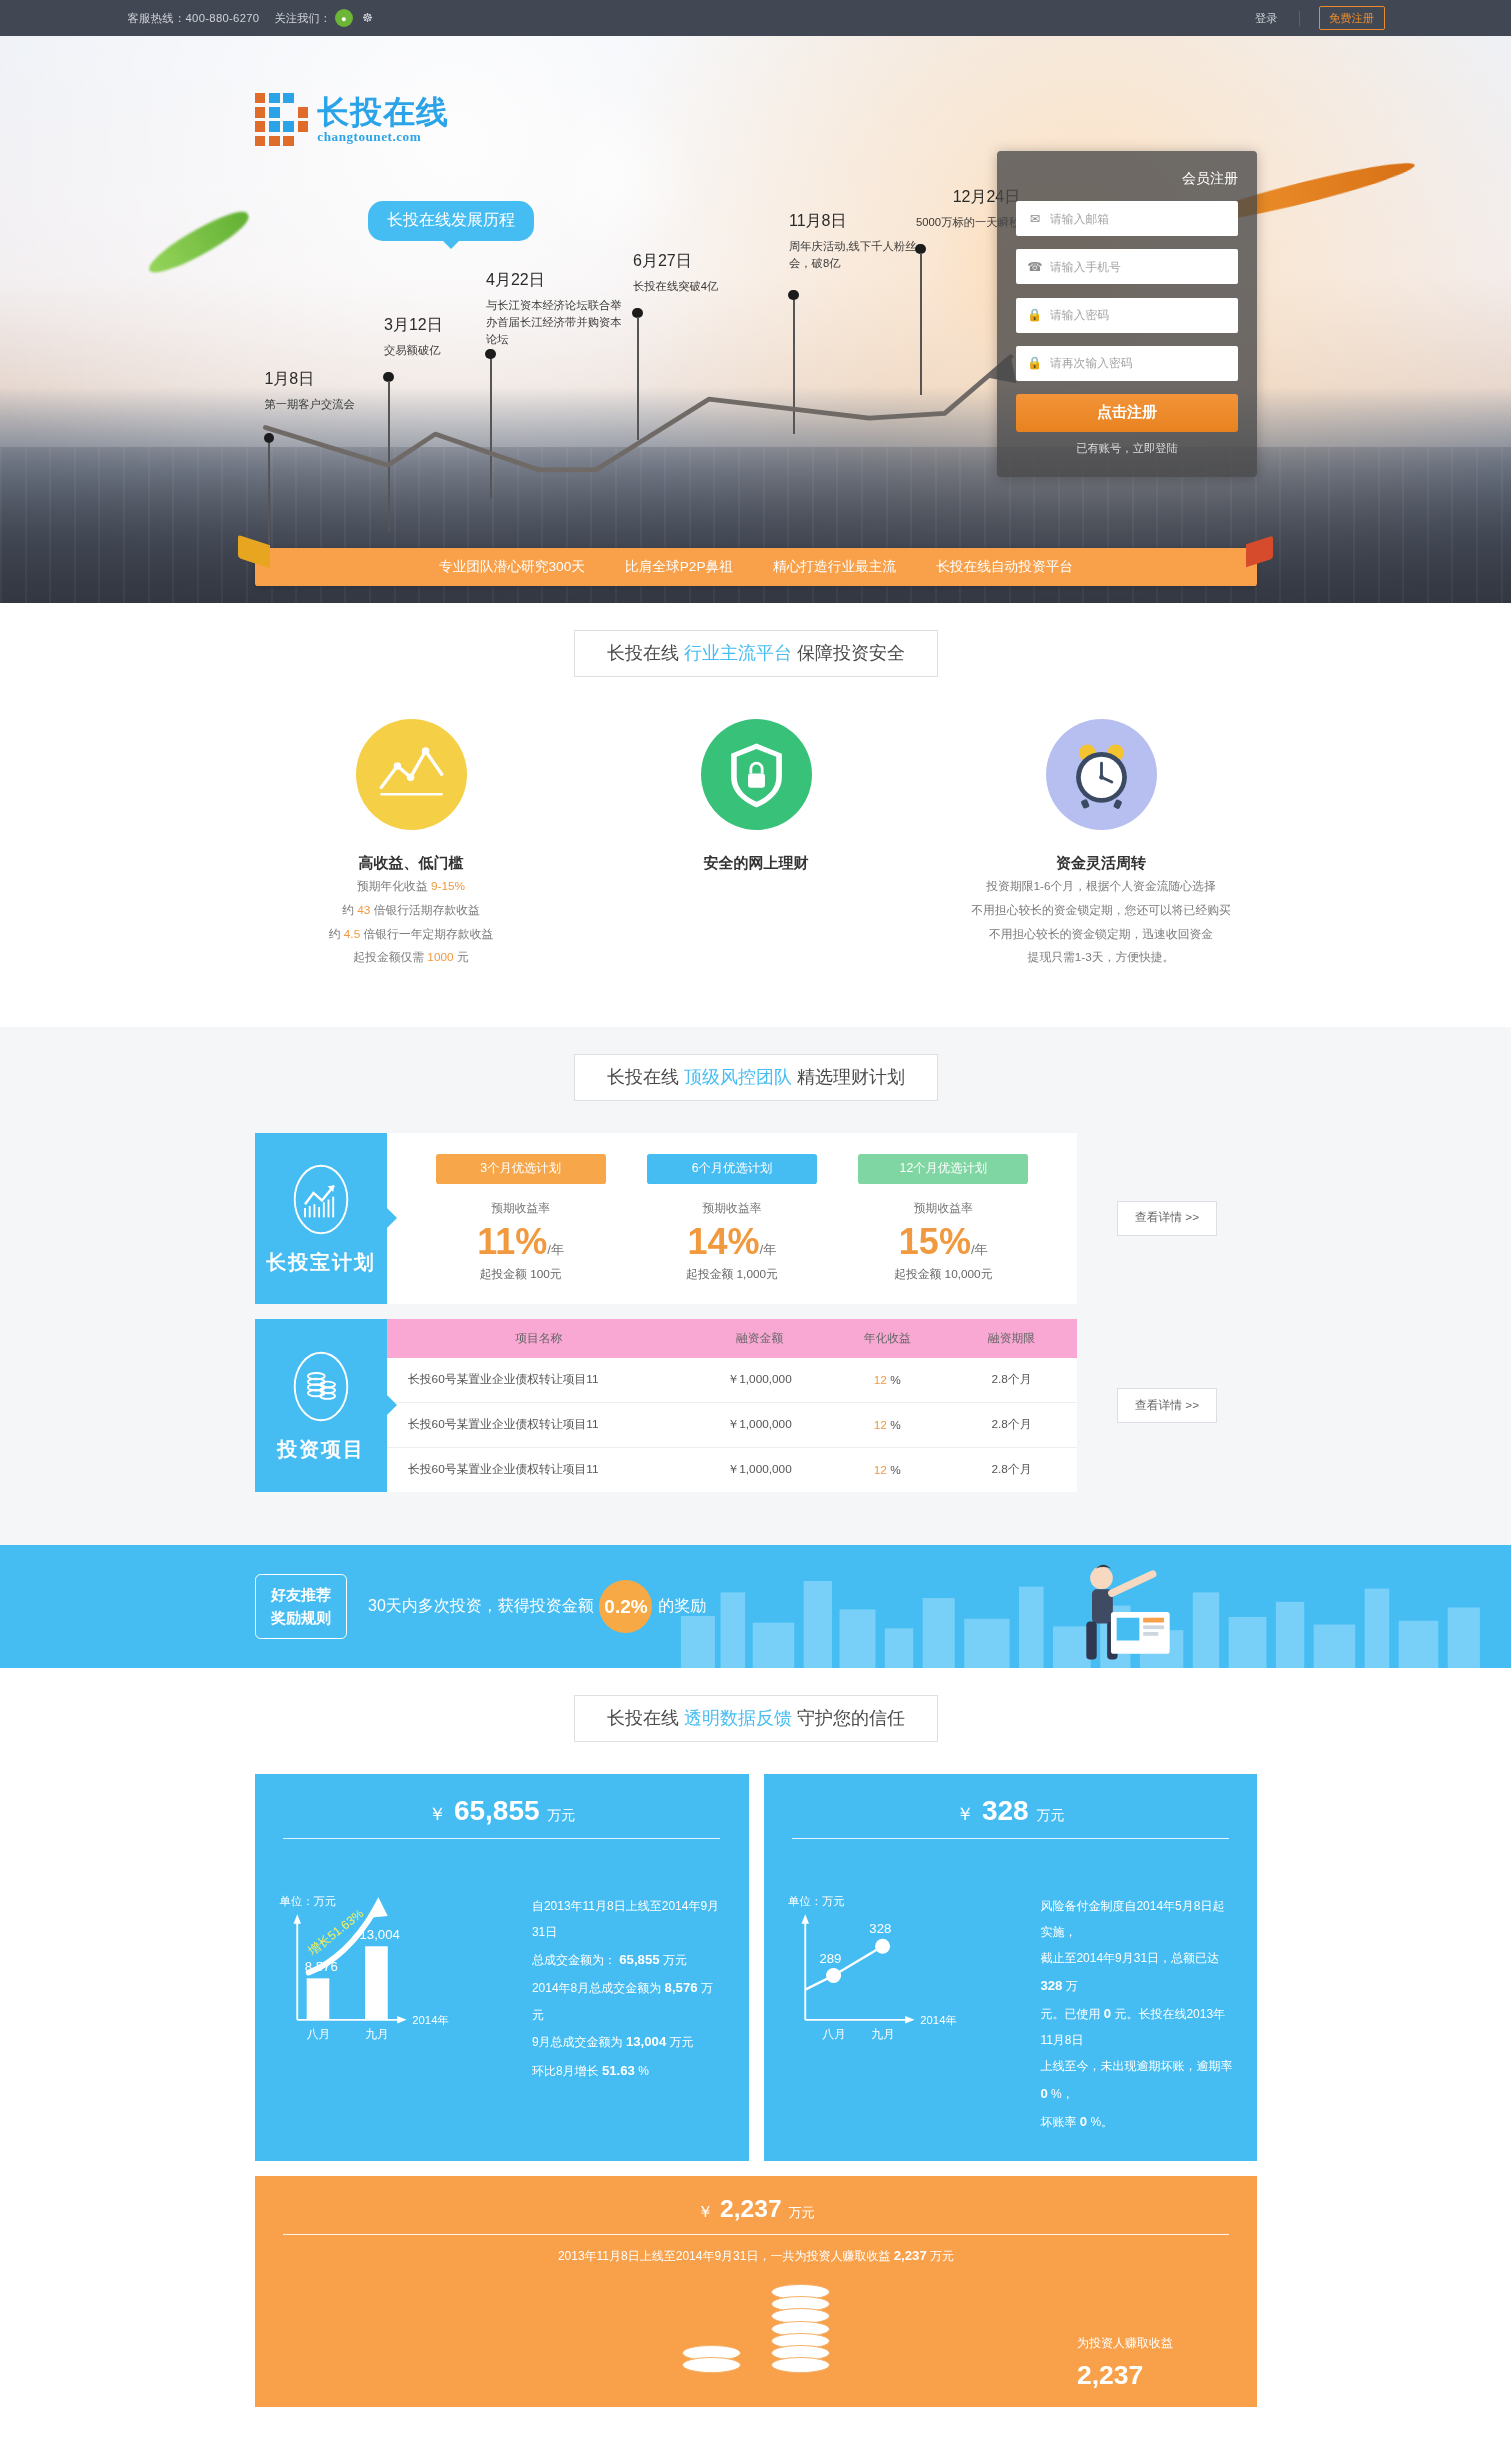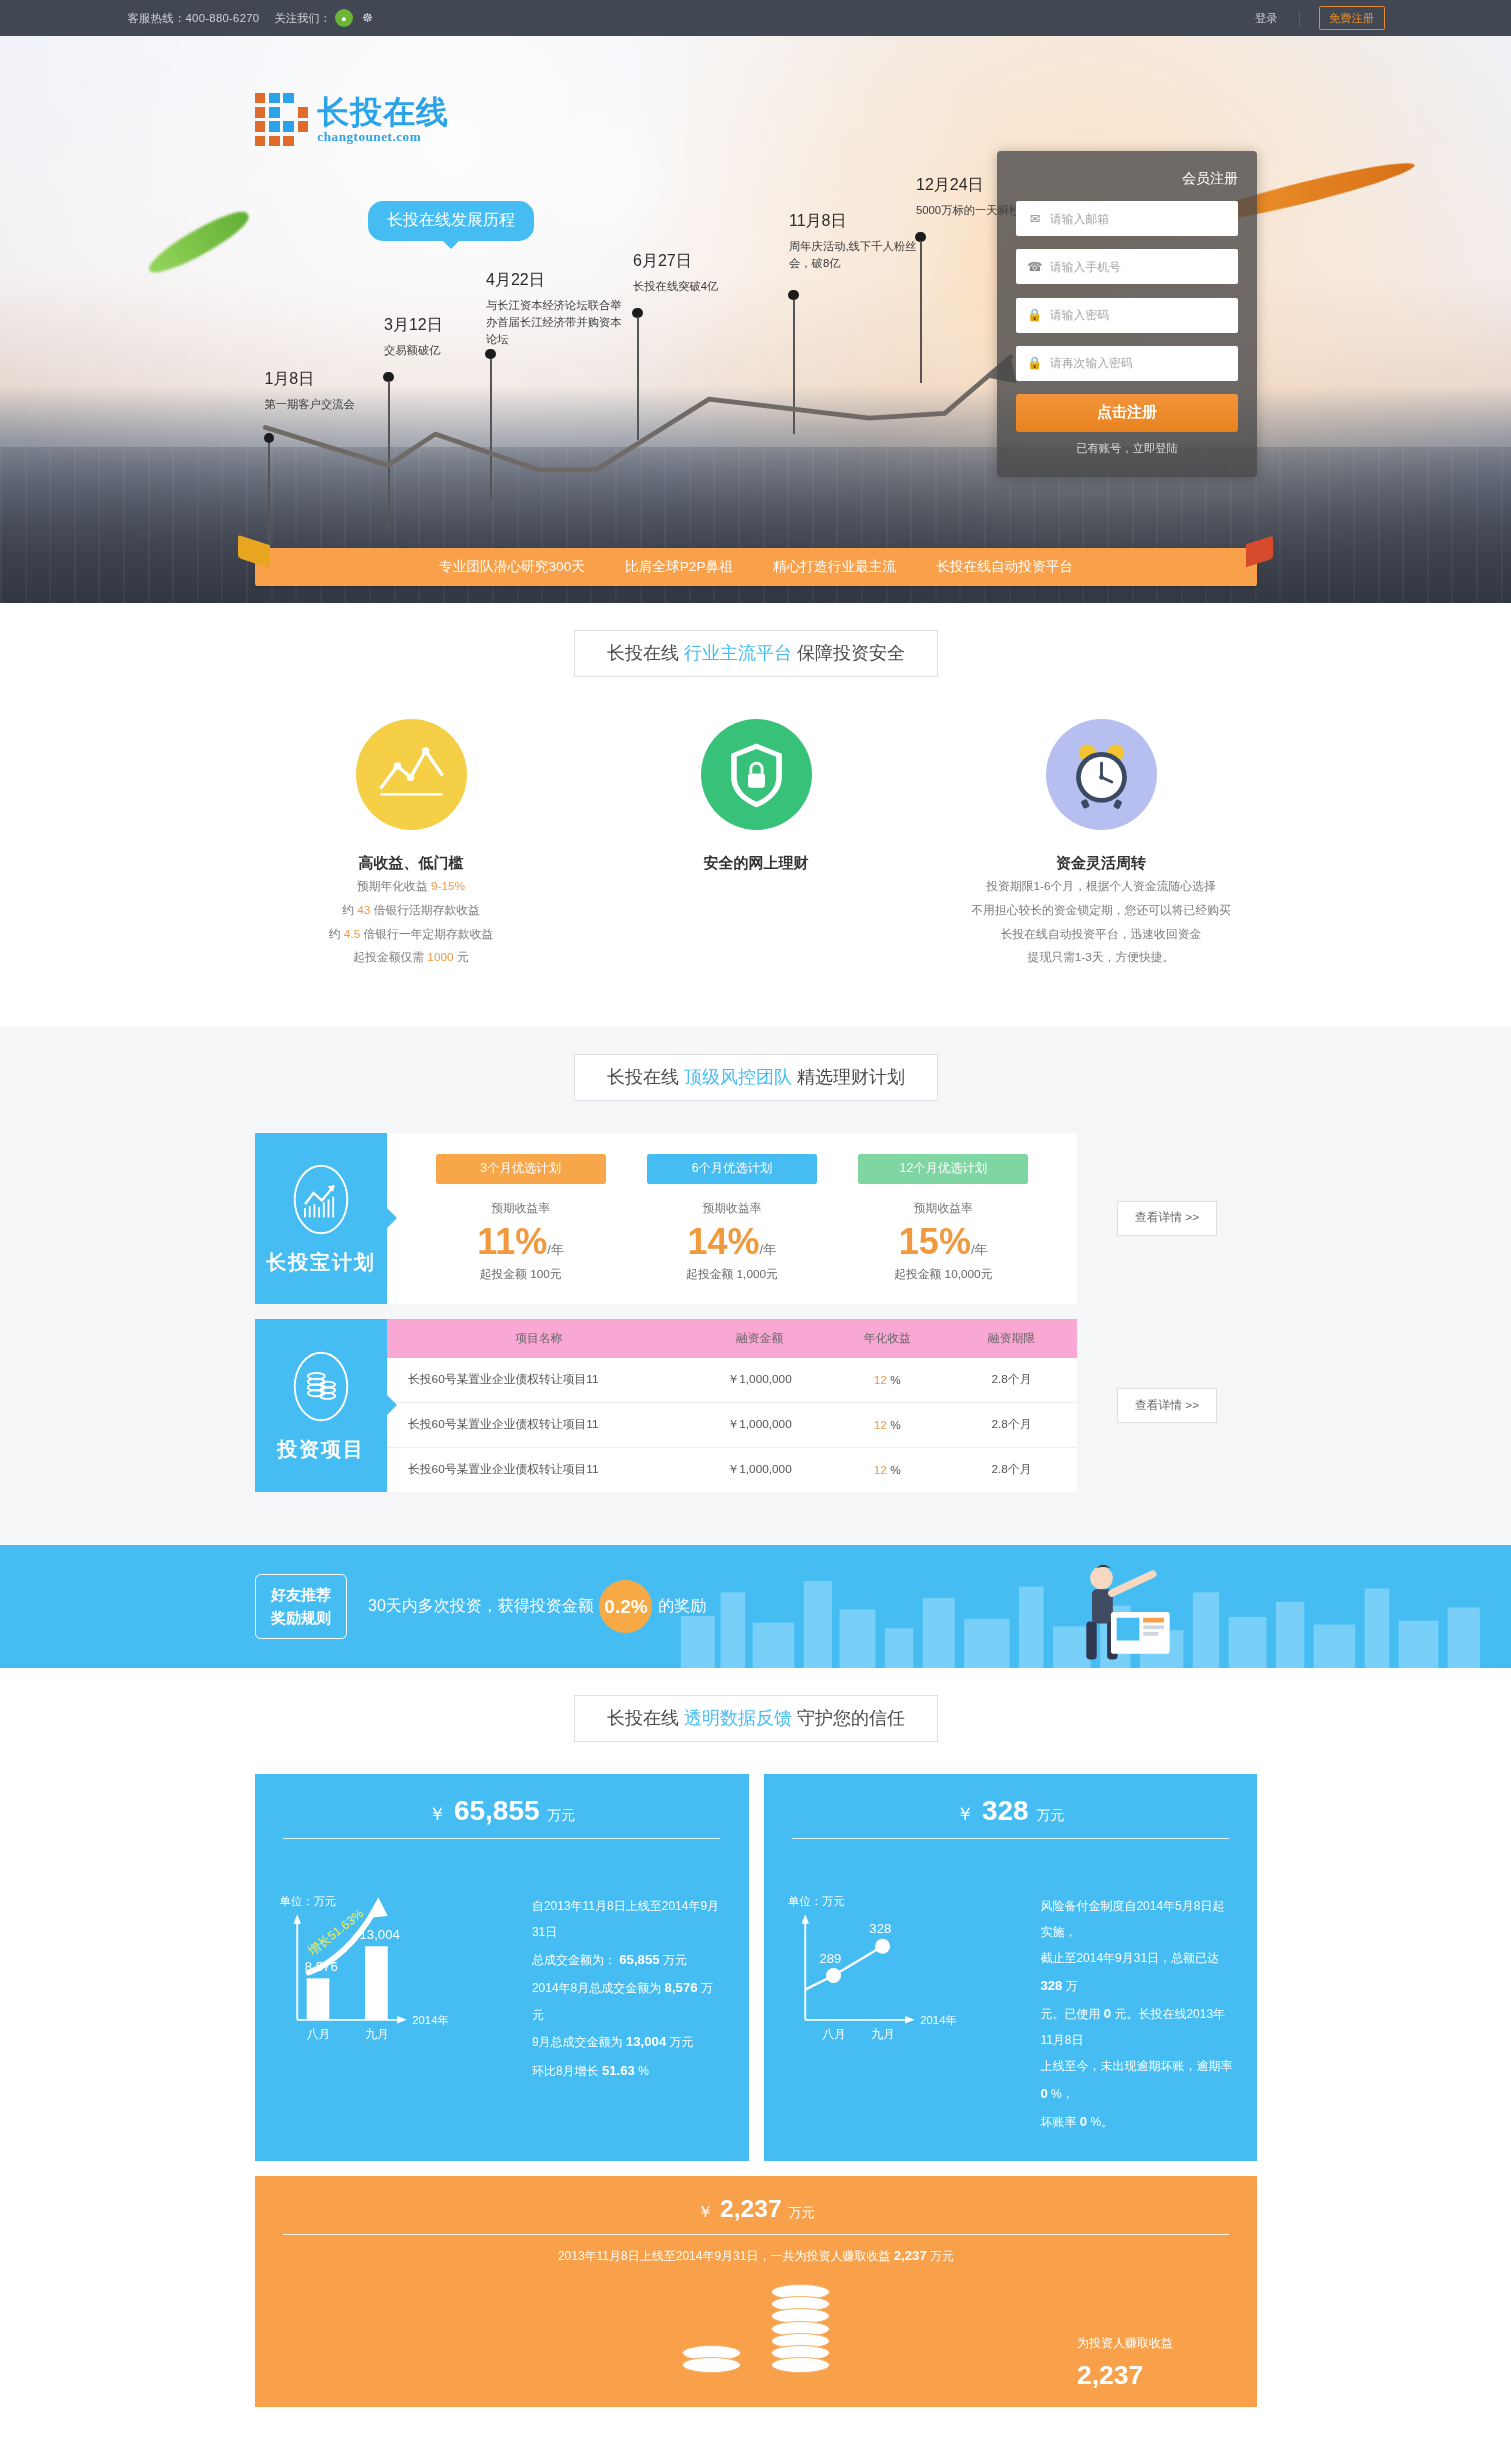--- a/index.html
+++ b/index.html
@@ -269,21 +269,21 @@
         <div class="ms-stem" style="top:66px; height:123px;"></div>
       </div>
 
       <div class="milestone" style="top:175px; left:534px; width:130px;">
         <div class="ms-date">11月8日</div>
         <div class="ms-desc">周年庆活动,线下千人粉丝会，破8亿</div>
         <div class="ms-dot" style="top:79px;"></div>
         <div class="ms-stem" style="top:89px; height:134px;"></div>
       </div>
 
-      <div class="milestone" style="top:139px; left:661px;">
+      <div class="milestone" style="top:151px; left:661px;text-align:right;">
         <div class="ms-date">12月24日</div>
         <div class="ms-desc">5000万标的一天瞬秒</div>
         <div class="ms-dot" style="top:57px;"></div>
         <div class="ms-stem" style="top:66px; height:142px;"></div>
       </div>
 
       <svg class="trendline" viewBox="0 0 1060 230">
         <polyline points="10,115 140,155 190,122 300,160 360,160 480,85 650,105 730,100 800,40" fill="none" stroke="#6f6a66" stroke-width="5" stroke-linejoin="round" stroke-linecap="round"></polyline>
         <polygon points="800,40 775,62 806,68" fill="#6f6a66"></polygon>
       </svg>
@@ -379,21 +379,21 @@
               <line x1="59" y1="62" x2="70" y2="67" stroke="#3a4a62" stroke-width="3" stroke-linecap="round"></line>
               <circle cx="59" cy="62" r="2.5" fill="#3a4a62"></circle>
               <rect x="38" y="86" width="7" height="9" rx="2" fill="#3a4a62" transform="rotate(-25 41 90)"></rect>
               <rect x="73" y="86" width="7" height="9" rx="2" fill="#3a4a62" transform="rotate(25 76 90)"></rect>
             </svg>
           </div>
           <div class="feat-h">资金灵活周转</div>
           <div class="feat-p">
             <div>投资期限1-6个月，根据个人资金流随心选择</div>
             <div>不用担心较长的资金锁定期，您还可以将已经购买</div>
-            <div>长投在线自动投资平台，迅速收回资金</div>
+            <div>不用担心较长的资金锁定期，迅速收回资金</div>
             <div>提现只需1-3天，方便快捷。</div>
           </div>
         </div>
 
       </div>
     </div>
   </div>
 
   <div class="plans-sec">
     <div class="sec-head">

